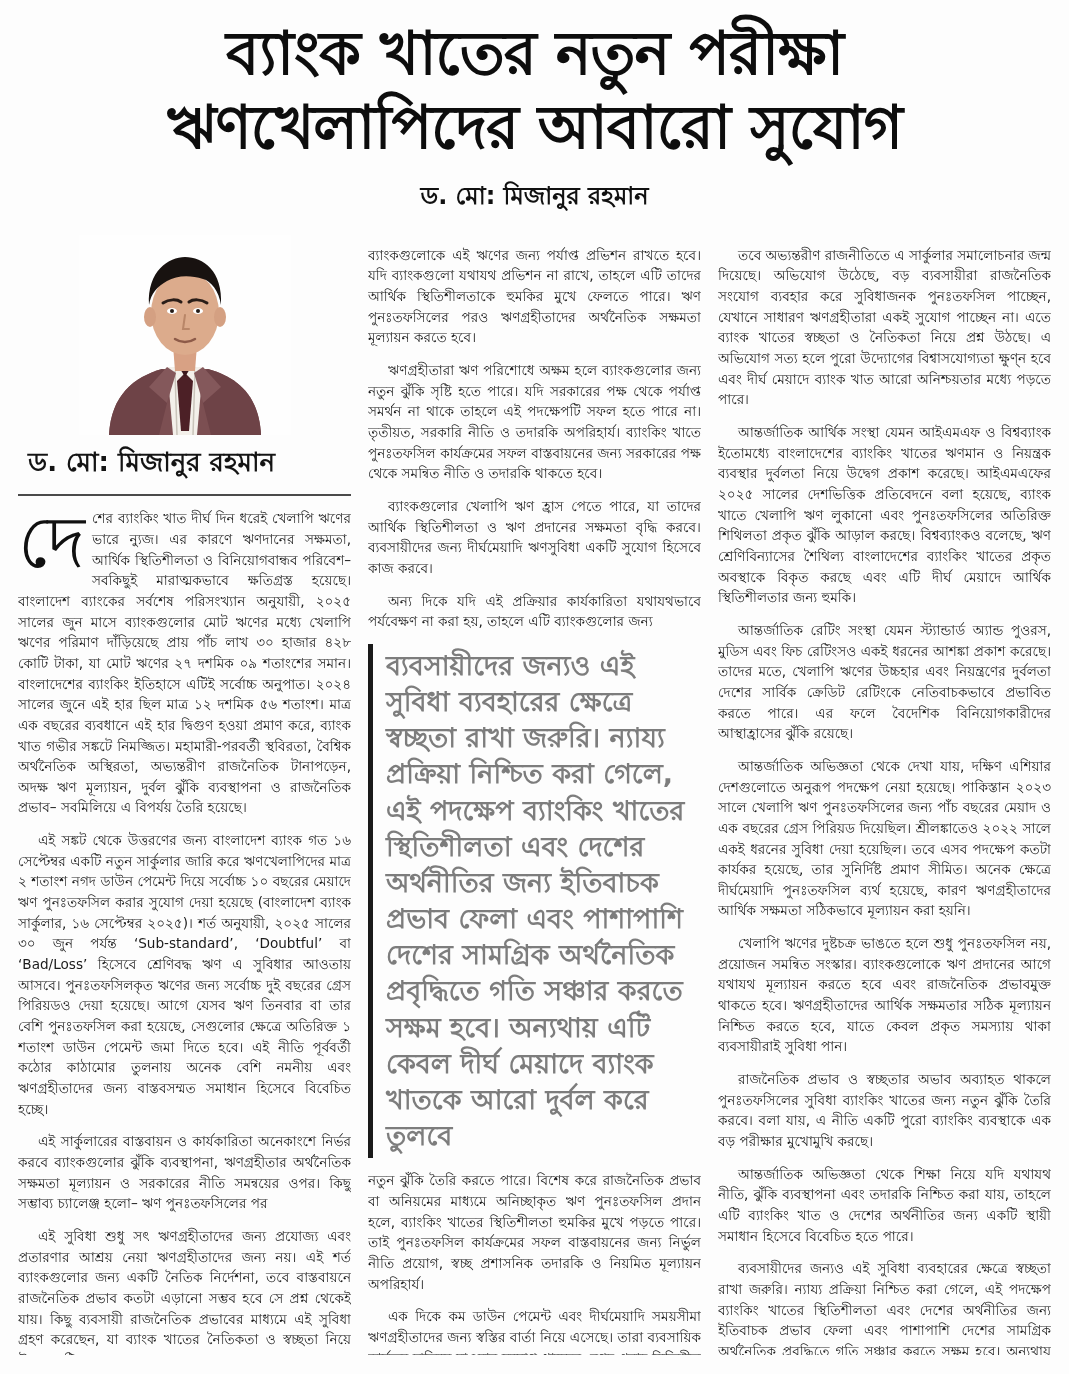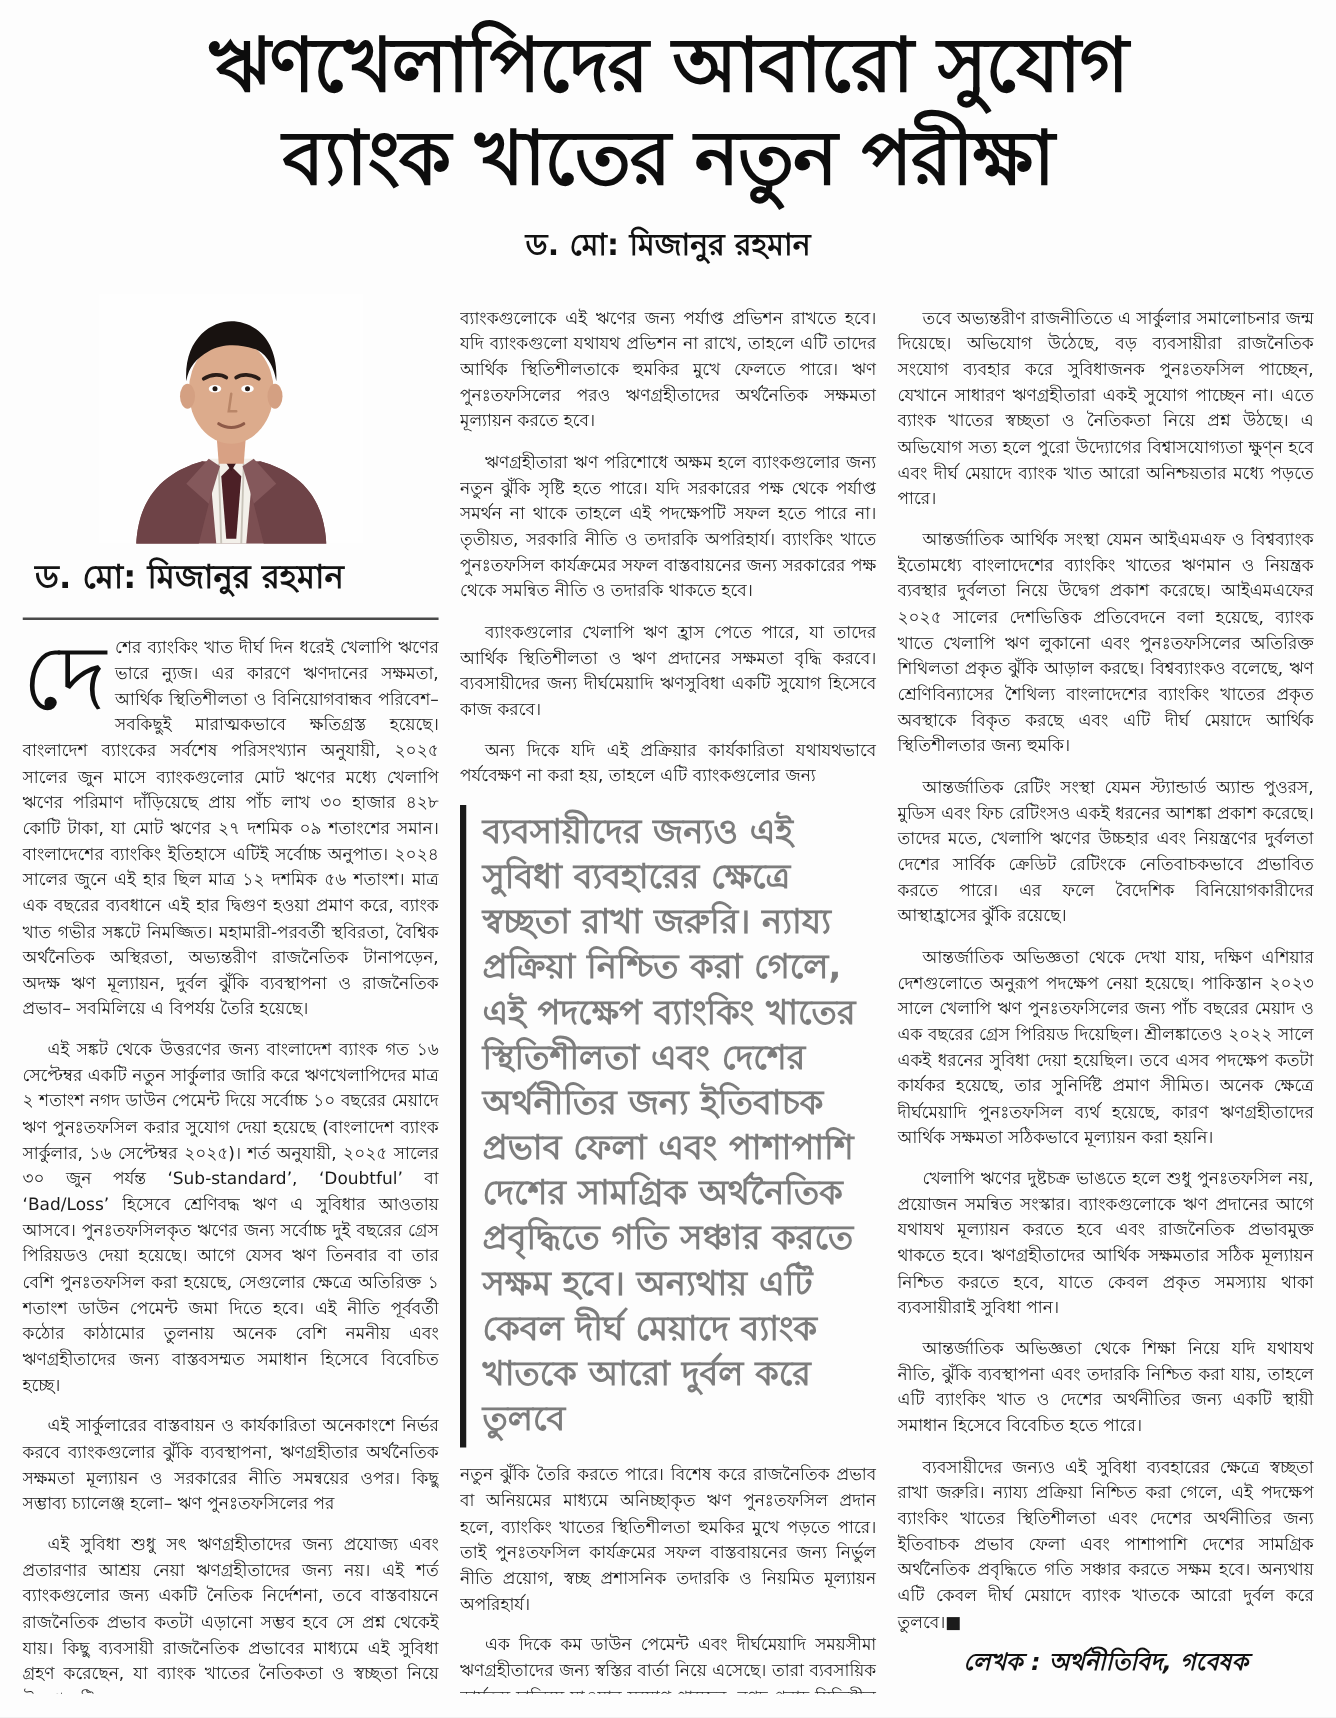--- a/index.html
+++ b/index.html
@@ -51,22 +51,22 @@
     text-align:center;font-weight:700;font-style:italic;
     font-size:19px;margin-top:8px;color:#111;
   }
 </style>
 </head>
 <body>
 
 <div class="page">
 
   <div class="headline">
+    <div>ব্যাংক খাতের নতুন পরীক্ষা</div>
     <div>ঋণখেলাপিদের আবারো সুযোগ</div>
-    <div>ব্যাংক খাতের নতুন পরীক্ষা</div>
   </div>
   <div class="byline">ড. মো: মিজানুর রহমান</div>
 
   <div class="cols">
 
     <div class="col">
       <div class="photo-wrap">
         <svg width="212" height="200" viewBox="0 0 212 200">
           <rect x="0" y="0" width="212" height="200" fill="#fefefe"></rect>
 
@@ -121,20 +121,21 @@
       <p>নতুন ঝুঁকি তৈরি করতে পারে। বিশেষ করে রাজনৈতিক প্রভাব বা অনিয়মের মাধ্যমে অনিচ্ছাকৃত ঋণ পুনঃতফসিল প্রদান হলে, ব্যাংকিং খাতের স্থিতিশীলতা হুমকির মুখে পড়তে পারে। তাই পুনঃতফসিল কার্যক্রমের সফল বাস্তবায়নের জন্য নির্ভুল নীতি প্রয়োগ, স্বচ্ছ প্রশাসনিক তদারকি ও নিয়মিত মূল্যায়ন অপরিহার্য।</p>
       <p class="indent">এক দিকে কম ডাউন পেমেন্ট এবং দীর্ঘমেয়াদি সময়সীমা ঋণগ্রহীতাদের জন্য স্বস্তির বার্তা নিয়ে এসেছে। তারা ব্যবসায়িক কার্যক্রম চালিয়ে যাওয়ার সুযোগ পাচ্ছেন, নগদ প্রবাহ স্থিতিশীল রাখতে পারছেন এবং নতুন বিনিয়োগে আগ্রহী হতে পারেন। ব্যাংকগুলোর জন্যও এটি কিছুটা আশার আলো। হিসাবের খাতায় খেলাপি ঋণের পরিমাণ কমে আসবে। অর্থনীতির জন্যও এটি ইতিবাচক, কারণ বিনিয়োগের আস্থা ফিরিয়ে আনা গেলে উৎপাদন, কর্মসংস্থান ও প্রবৃদ্ধি ত্বরান্বিত হতে পারে।</p>
     </div>
 
     <div class="col">
       <p class="indent">তবে অভ্যন্তরীণ রাজনীতিতে এ সার্কুলার সমালোচনার জন্ম দিয়েছে। অভিযোগ উঠেছে, বড় ব্যবসায়ীরা রাজনৈতিক সংযোগ ব্যবহার করে সুবিধাজনক পুনঃতফসিল পাচ্ছেন, যেখানে সাধারণ ঋণগ্রহীতারা একই সুযোগ পাচ্ছেন না। এতে ব্যাংক খাতের স্বচ্ছতা ও নৈতিকতা নিয়ে প্রশ্ন উঠছে। এ অভিযোগ সত্য হলে পুরো উদ্যোগের বিশ্বাসযোগ্যতা ক্ষুণ্ন হবে এবং দীর্ঘ মেয়াদে ব্যাংক খাত আরো অনিশ্চয়তার মধ্যে পড়তে পারে।</p>
       <p class="indent">আন্তর্জাতিক আর্থিক সংস্থা যেমন আইএমএফ ও বিশ্বব্যাংক ইতোমধ্যে বাংলাদেশের ব্যাংকিং খাতের ঋণমান ও নিয়ন্ত্রক ব্যবস্থার দুর্বলতা নিয়ে উদ্বেগ প্রকাশ করেছে। আইএমএফের ২০২৫ সালের দেশভিত্তিক প্রতিবেদনে বলা হয়েছে, ব্যাংক খাতে খেলাপি ঋণ লুকানো এবং পুনঃতফসিলের অতিরিক্ত শিথিলতা প্রকৃত ঝুঁকি আড়াল করছে। বিশ্বব্যাংকও বলেছে, ঋণ শ্রেণিবিন্যাসের শৈথিল্য বাংলাদেশের ব্যাংকিং খাতের প্রকৃত অবস্থাকে বিকৃত করছে এবং এটি দীর্ঘ মেয়াদে আর্থিক স্থিতিশীলতার জন্য হুমকি।</p>
       <p class="indent">আন্তর্জাতিক রেটিং সংস্থা যেমন স্ট্যান্ডার্ড অ্যান্ড পুওরস, মুডিস এবং ফিচ রেটিংসও একই ধরনের আশঙ্কা প্রকাশ করেছে। তাদের মতে, খেলাপি ঋণের উচ্চহার এবং নিয়ন্ত্রণের দুর্বলতা দেশের সার্বিক ক্রেডিট রেটিংকে নেতিবাচকভাবে প্রভাবিত করতে পারে। এর ফলে বৈদেশিক বিনিয়োগকারীদের আস্থাহ্রাসের ঝুঁকি রয়েছে।</p>
       <p class="indent">আন্তর্জাতিক অভিজ্ঞতা থেকে দেখা যায়, দক্ষিণ এশিয়ার দেশগুলোতে অনুরূপ পদক্ষেপ নেয়া হয়েছে। পাকিস্তান ২০২৩ সালে খেলাপি ঋণ পুনঃতফসিলের জন্য পাঁচ বছরের মেয়াদ ও এক বছরের গ্রেস পিরিয়ড দিয়েছিল। শ্রীলঙ্কাতেও ২০২২ সালে একই ধরনের সুবিধা দেয়া হয়েছিল। তবে এসব পদক্ষেপ কতটা কার্যকর হয়েছে, তার সুনির্দিষ্ট প্রমাণ সীমিত। অনেক ক্ষেত্রে দীর্ঘমেয়াদি পুনঃতফসিল ব্যর্থ হয়েছে, কারণ ঋণগ্রহীতাদের আর্থিক সক্ষমতা সঠিকভাবে মূল্যায়ন করা হয়নি।</p>
       <p class="indent">খেলাপি ঋণের দুষ্টচক্র ভাঙতে হলে শুধু পুনঃতফসিল নয়, প্রয়োজন সমন্বিত সংস্কার। ব্যাংকগুলোকে ঋণ প্রদানের আগে যথাযথ মূল্যায়ন করতে হবে এবং রাজনৈতিক প্রভাবমুক্ত থাকতে হবে। ঋণগ্রহীতাদের আর্থিক সক্ষমতার সঠিক মূল্যায়ন নিশ্চিত করতে হবে, যাতে কেবল প্রকৃত সমস্যায় থাকা ব্যবসায়ীরাই সুবিধা পান।</p>
+      <p class="indent">রাজনৈতিক প্রভাব ও স্বচ্ছতার অভাব অব্যাহত থাকলে পুনঃতফসিলের সুবিধা ব্যাংকিং খাতের জন্য নতুন ঝুঁকি তৈরি করবে। বলা যায়, এ নীতি একটি পুরো ব্যাংকিং ব্যবস্থাকে এক বড় পরীক্ষার মুখোমুখি করছে।</p>
       <p class="indent">আন্তর্জাতিক অভিজ্ঞতা থেকে শিক্ষা নিয়ে যদি যথাযথ নীতি, ঝুঁকি ব্যবস্থাপনা এবং তদারকি নিশ্চিত করা যায়, তাহলে এটি ব্যাংকিং খাত ও দেশের অর্থনীতির জন্য একটি স্থায়ী সমাধান হিসেবে বিবেচিত হতে পারে।</p>
       <p class="indent">ব্যবসায়ীদের জন্যও এই সুবিধা ব্যবহারের ক্ষেত্রে স্বচ্ছতা রাখা জরুরি। ন্যায্য প্রক্রিয়া নিশ্চিত করা গেলে, এই পদক্ষেপ ব্যাংকিং খাতের স্থিতিশীলতা এবং দেশের অর্থনীতির জন্য ইতিবাচক প্রভাব ফেলা এবং পাশাপাশি দেশের সামগ্রিক অর্থনৈতিক প্রবৃদ্ধিতে গতি সঞ্চার করতে সক্ষম হবে। অন্যথায় এটি কেবল দীর্ঘ মেয়াদে ব্যাংক খাতকে আরো দুর্বল করে তুলবে।■</p>
       <div class="credit">লেখক : অর্থনীতিবিদ, গবেষক</div>
 
     </div>
 
   </div>
 </div>
 
 </body></html>

